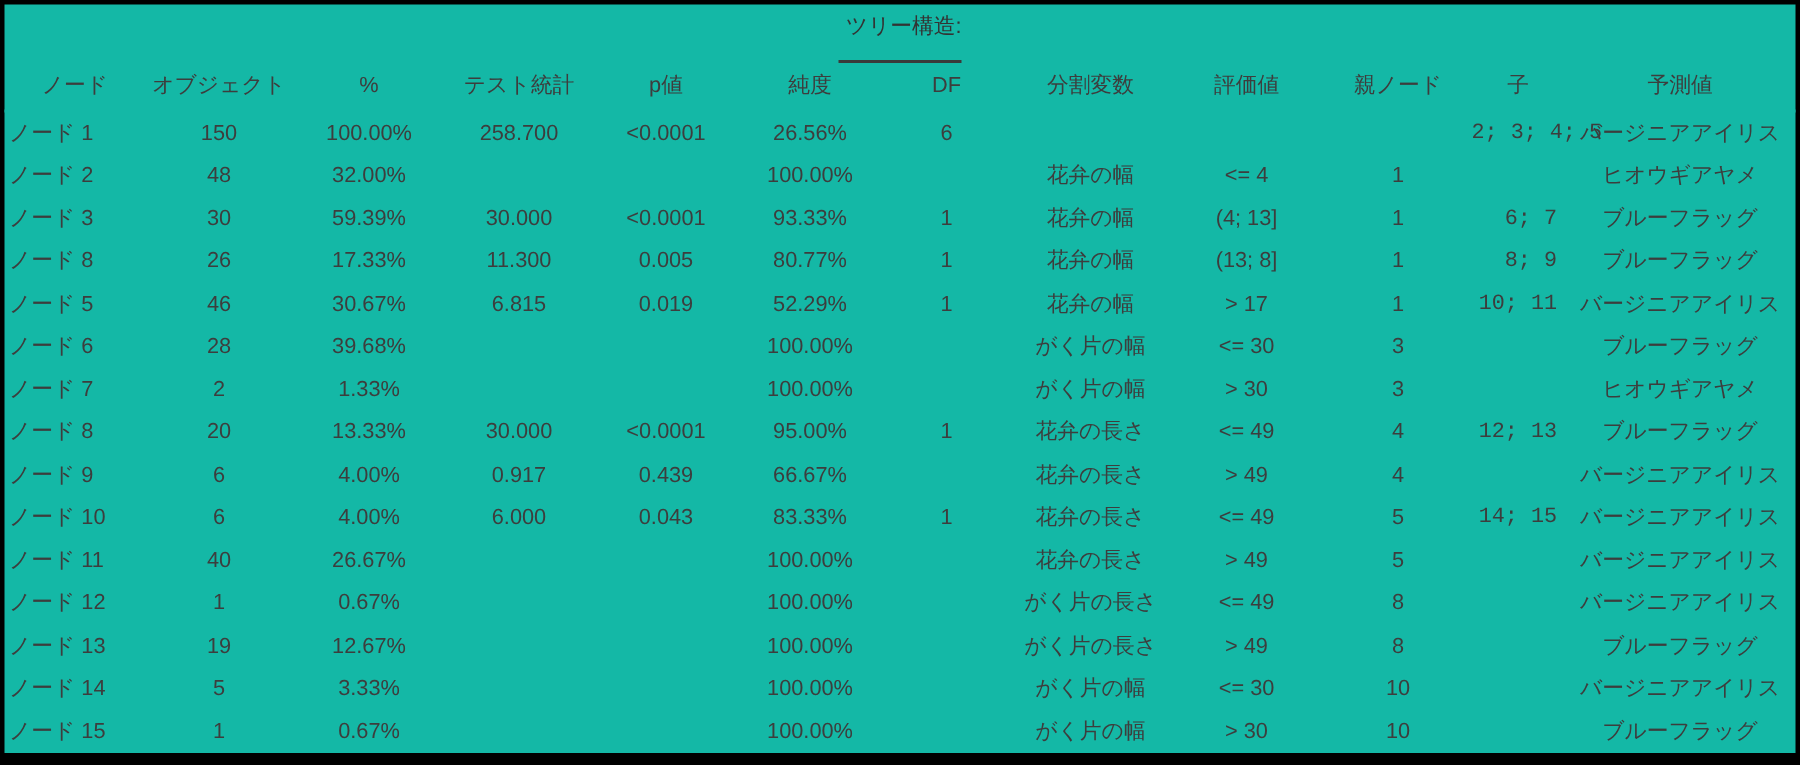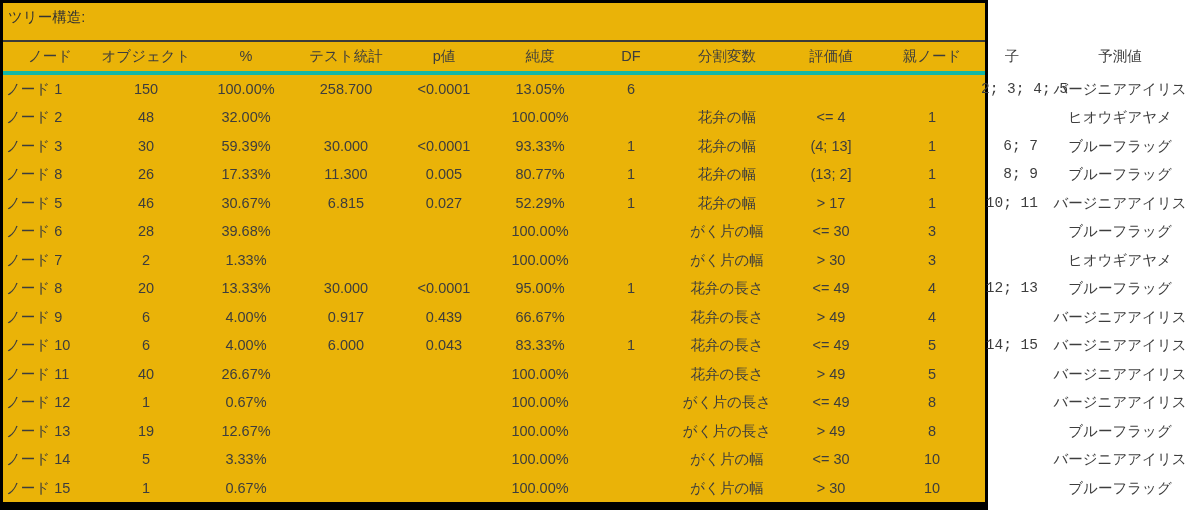--- a/index.html
+++ b/index.html
@@ -2,43 +2,44 @@
 <html lang="ja"><head>
 <meta charset="utf-8">
 <style>
   html, body { margin: 0; padding: 0; background: #ffffff; }
   body {
     width: 1200px; height: 510px; overflow: hidden;
     font-family: "Liberation Sans", "DejaVu Sans", sans-serif;
   }
   .frame {
     box-sizing: border-box;
-    width: 988px; height: 510px;
-    background: #eab308;
+    width: 1200px; height: 510px;
+    background: #14b8a6;
     border: 3px solid #000000;
     border-bottom-width: 8px;
     display: flex; flex-direction: column;
     color: #3d3d3d;
     font-size: 14.5px;
+    align-items: center;
   }
   .title-row {
     box-sizing: border-box;
     height: 39px;
     border-bottom: 2px solid #3a3a3a;
     padding: 5px 0 0 5px;
   }
   .title-row span { font-size: 14.5px; color: #333333; }
   .grid {
     display: grid;
     grid-template-columns: 94px 98px 102px 98px 98px 94px 88px 104px 104px 98px 62px 154px;
   }
   .header-row {
     box-sizing: border-box;
     height: 33px;
-    border-bottom: 4px solid #14b8a6;
+    border-bottom: 2px solid #14b8a6;
     align-items: center;
   }
   .header-row .cell { text-align: center; }
   .rows { flex: 1 1 auto; display: flex; flex-direction: column; }
   .row { flex: 1 1 auto; align-items: center; }
   .cell {
     white-space: nowrap;
     overflow: visible;
     line-height: 1;
   }
@@ -67,21 +68,21 @@
       <div class="cell">子</div>
       <div class="cell">予測値</div>
     </div>
   <div class="rows" id="rows">
       <div class="grid row">
         <div class="cell a-left">ノード 1</div>
         <div class="cell a-center">150</div>
         <div class="cell a-center">100.00%</div>
         <div class="cell a-center">258.700</div>
         <div class="cell a-center">&lt;0.0001</div>
-        <div class="cell a-center">13.05%</div>
+        <div class="cell a-center">26.56%</div>
         <div class="cell a-center">6</div>
         <div class="cell a-center"></div>
         <div class="cell a-center"></div>
         <div class="cell a-center"></div>
         <div class="cell a-right">2; 3; 4; 5</div>
         <div class="cell a-center">バージニアアイリス</div>
       </div>
       <div class="grid row">
         <div class="cell a-left">ノード 2</div>
         <div class="cell a-center">48</div>
@@ -112,31 +113,31 @@
       </div>
       <div class="grid row">
         <div class="cell a-left">ノード 8</div>
         <div class="cell a-center">26</div>
         <div class="cell a-center">17.33%</div>
         <div class="cell a-center">11.300</div>
         <div class="cell a-center">0.005</div>
         <div class="cell a-center">80.77%</div>
         <div class="cell a-center">1</div>
         <div class="cell a-center">花弁の幅</div>
-        <div class="cell a-center">(13; 2]</div>
+        <div class="cell a-center">(13; 8]</div>
         <div class="cell a-center">1</div>
         <div class="cell a-right">8; 9</div>
         <div class="cell a-center">ブルーフラッグ</div>
       </div>
       <div class="grid row">
         <div class="cell a-left">ノード 5</div>
         <div class="cell a-center">46</div>
         <div class="cell a-center">30.67%</div>
         <div class="cell a-center">6.815</div>
-        <div class="cell a-center">0.027</div>
+        <div class="cell a-center">0.019</div>
         <div class="cell a-center">52.29%</div>
         <div class="cell a-center">1</div>
         <div class="cell a-center">花弁の幅</div>
         <div class="cell a-center">&gt; 17</div>
         <div class="cell a-center">1</div>
         <div class="cell a-right">10; 11</div>
         <div class="cell a-center">バージニアアイリス</div>
       </div>
       <div class="grid row">
         <div class="cell a-left">ノード 6</div>

